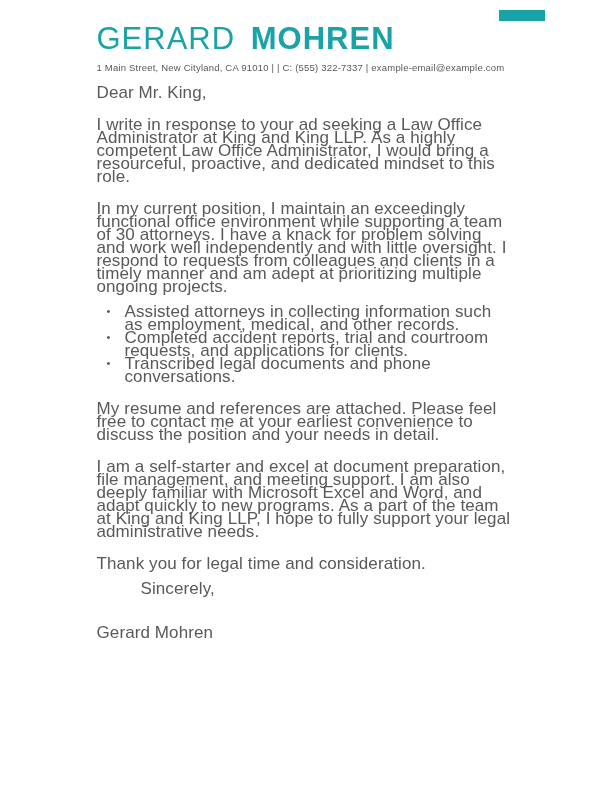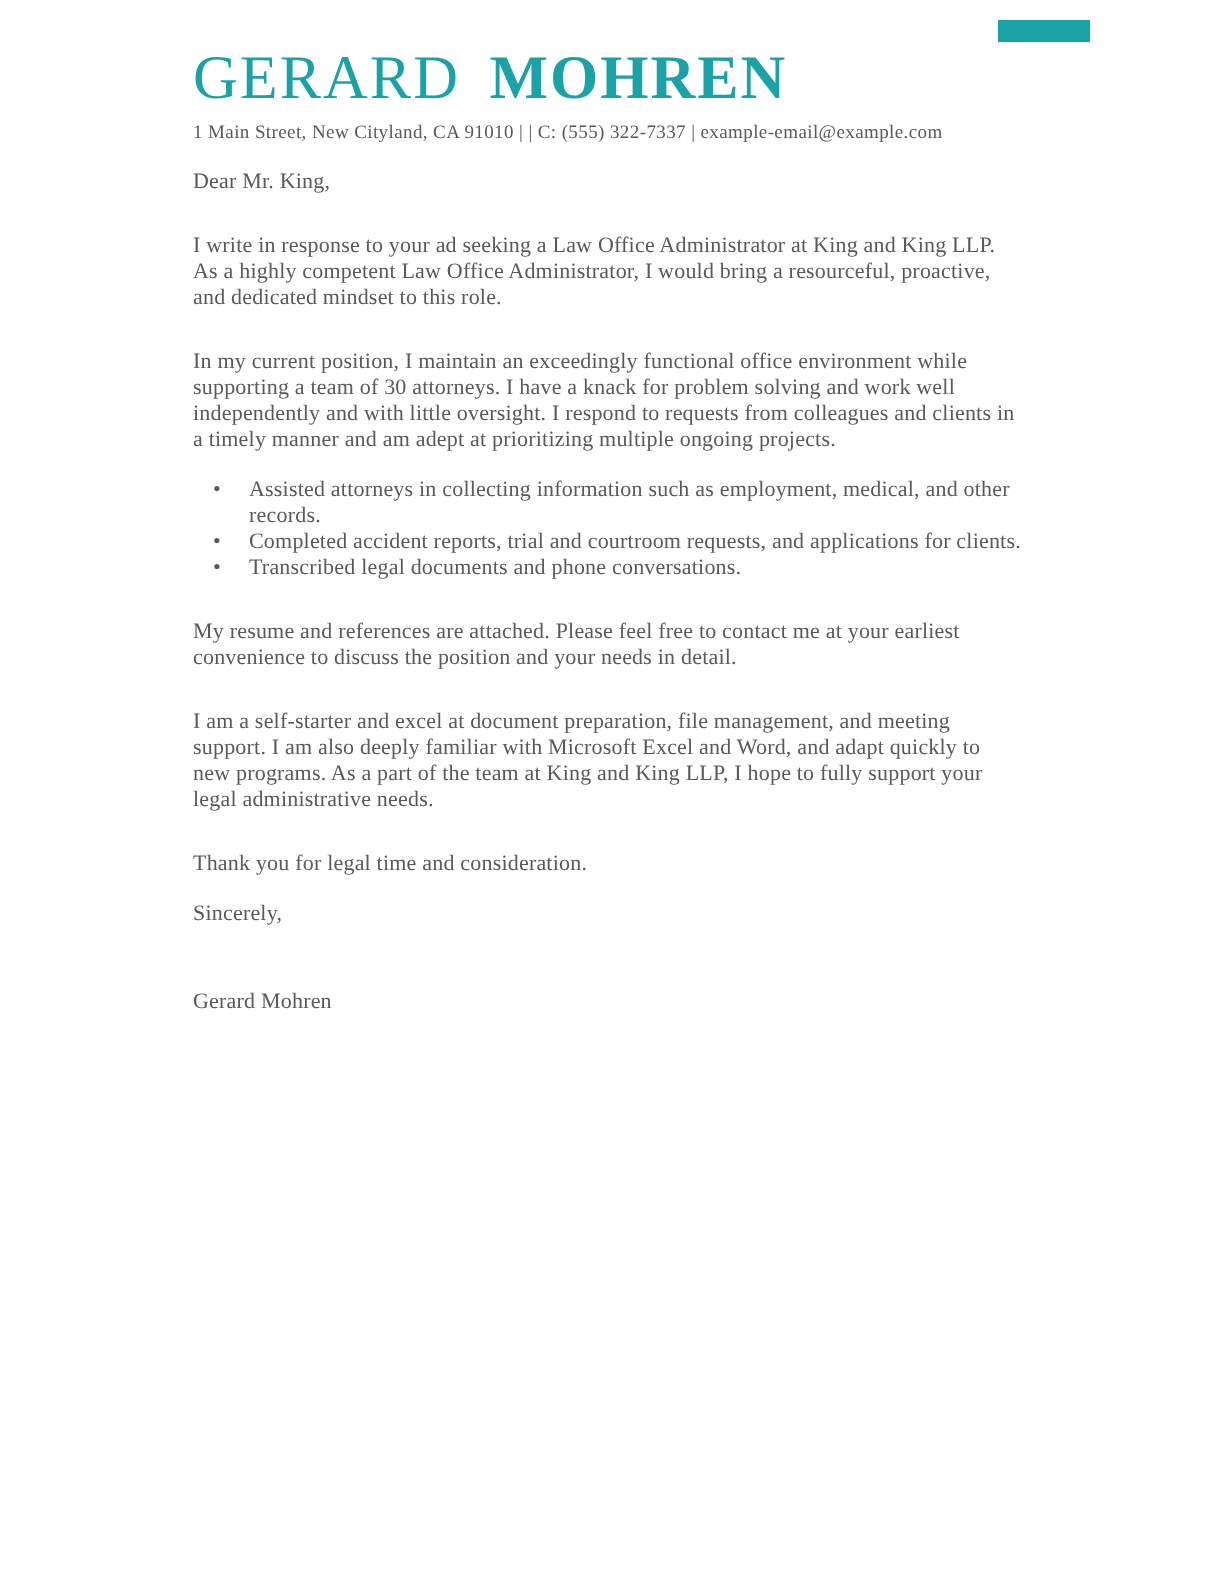--- a/index.html
+++ b/index.html
@@ -3,21 +3,21 @@
 <meta charset="utf-8">
 <style>
   * { margin: 0; padding: 0; box-sizing: border-box; }
   html, body { background: #ffffff; }
   .page {
     position: relative;
     width: 494px;
     height: 785px;
     margin: 0 auto;
     background: #ffffff;
-    font-family: Liberation Serif, serif;
+    font-family: Liberation Sans, sans-serif;
     color: #58595b;
     padding: 23px 40px 0 40px;
     overflow: hidden;
   }
   .accent-bar {
     position: absolute;
     top: 10px;
     right: 6px;
     width: 46px;
     height: 11px;
@@ -32,40 +32,40 @@
   }
   .name .first { font-weight: 400; }
   .name .last  { font-weight: 700; margin-left: 6px; }
   .contact {
     margin-top: 7px;
     font-size: 9.5px;
     letter-spacing: 0.2px;
     color: #58595b;
     white-space: nowrap;
   }
-  .body-text { font-size: 11px; line-height: 13px; letter-spacing: 0.1px; }
+  .body-text { font-size: 17px; line-height: 13px; letter-spacing: 0.1px; }
   .greeting { margin-top: 13px; }
   .para { margin-top: 19px; }
   .bullets {
     list-style: none;
     margin-top: 12px;
   }
   .bullets li {
     position: relative;
     padding-left: 28px;
     line-height: 13px;
   }
   .bullets li::before {
     content: "\2022";
     position: absolute;
     left: 10px;
     top: 0;
     font-size: 11px;
   }
-  .signoff { margin-top: 12px; }
+  .signoff { margin-top: 12px; margin-left: 44px; }
   .signature { margin-top: 31px; }
 </style>
 </head>
 <body>
 
 <div class="page">
 
   <div class="accent-bar"></div>
 
   <div class="header">

